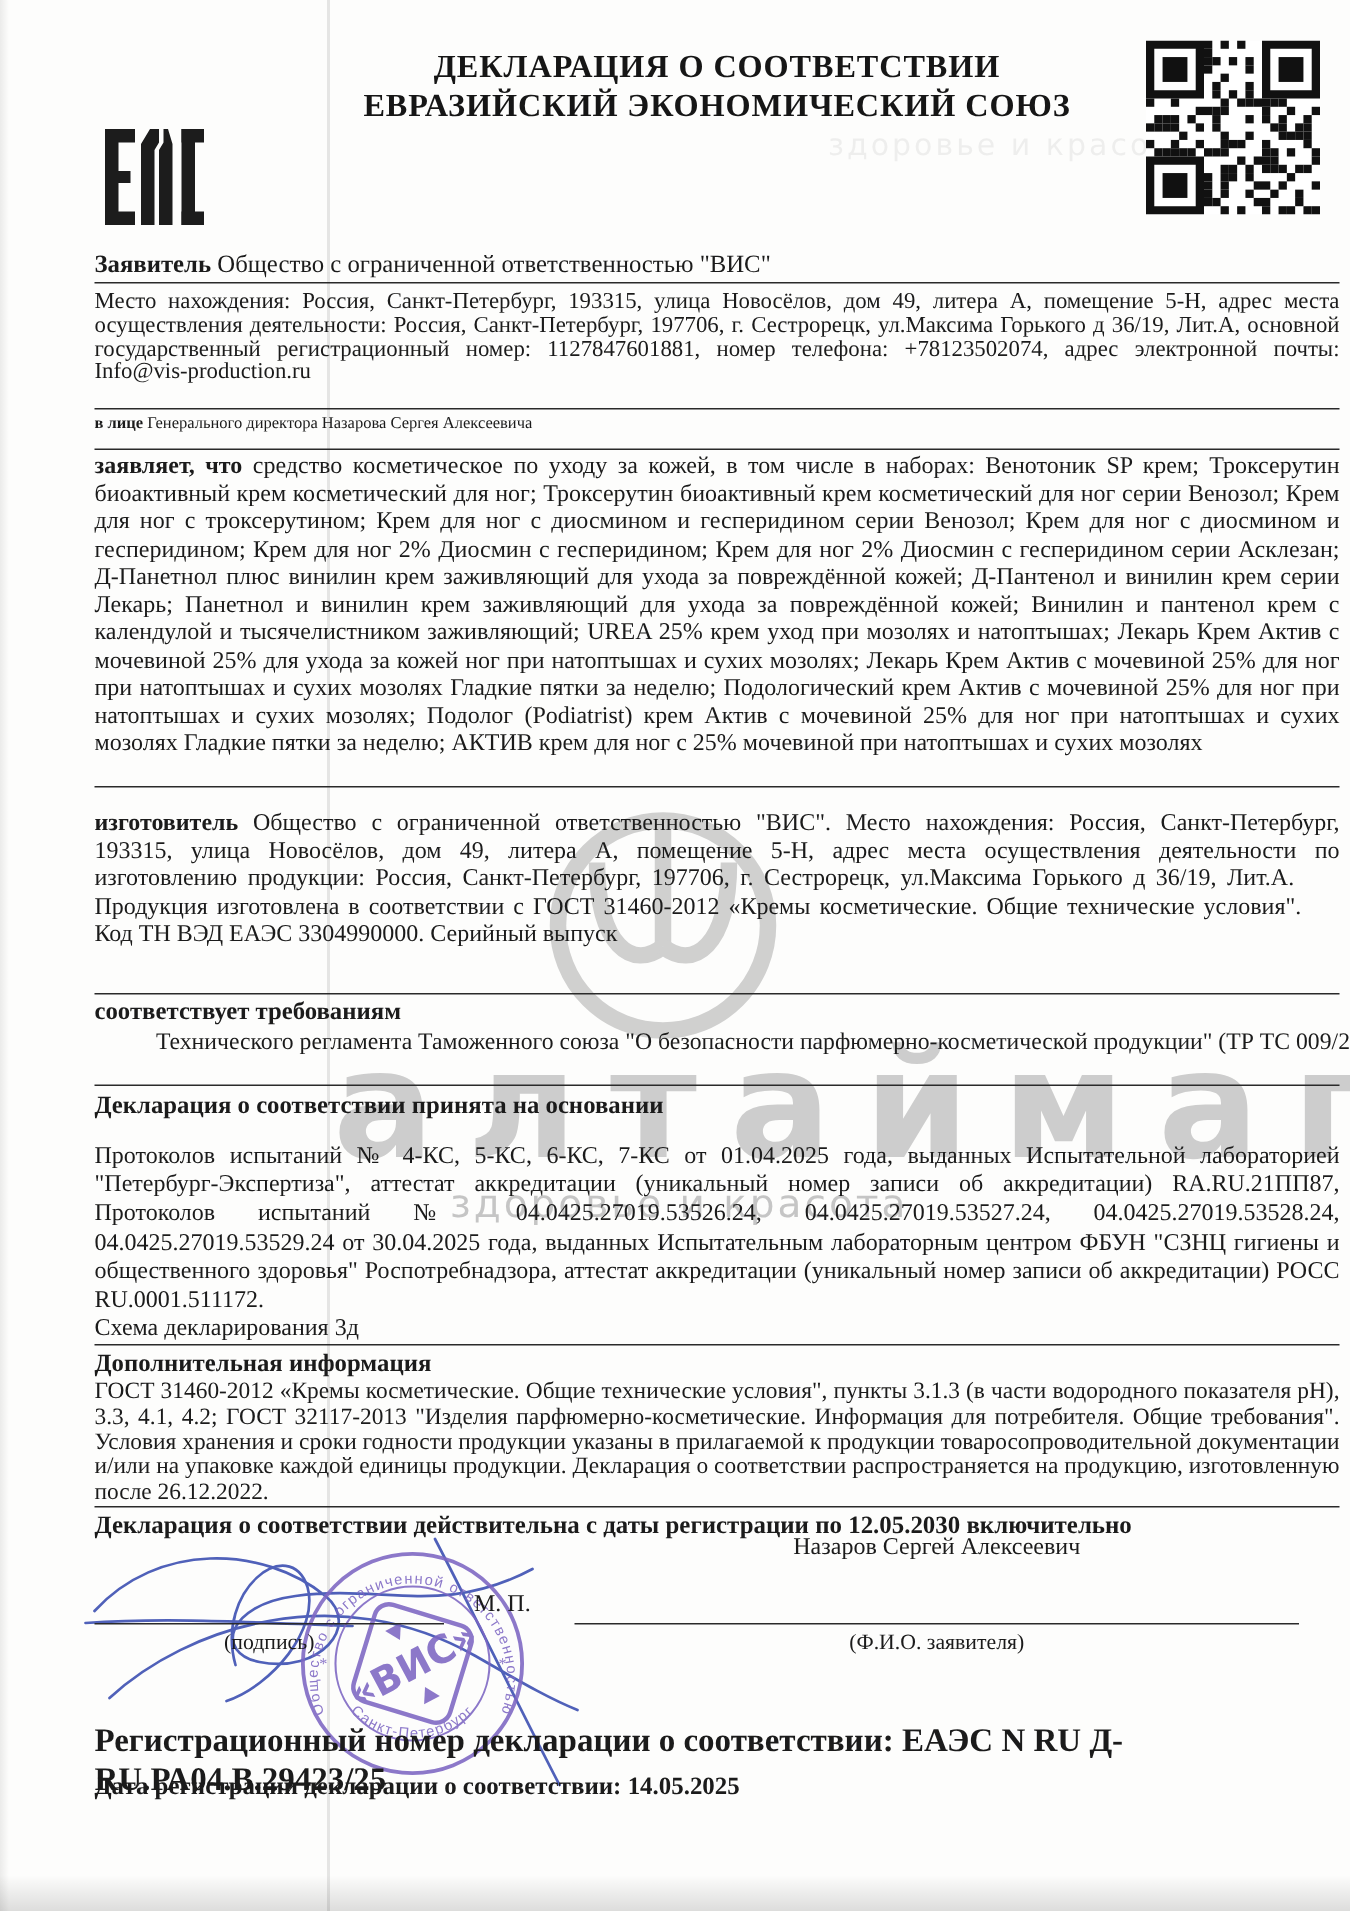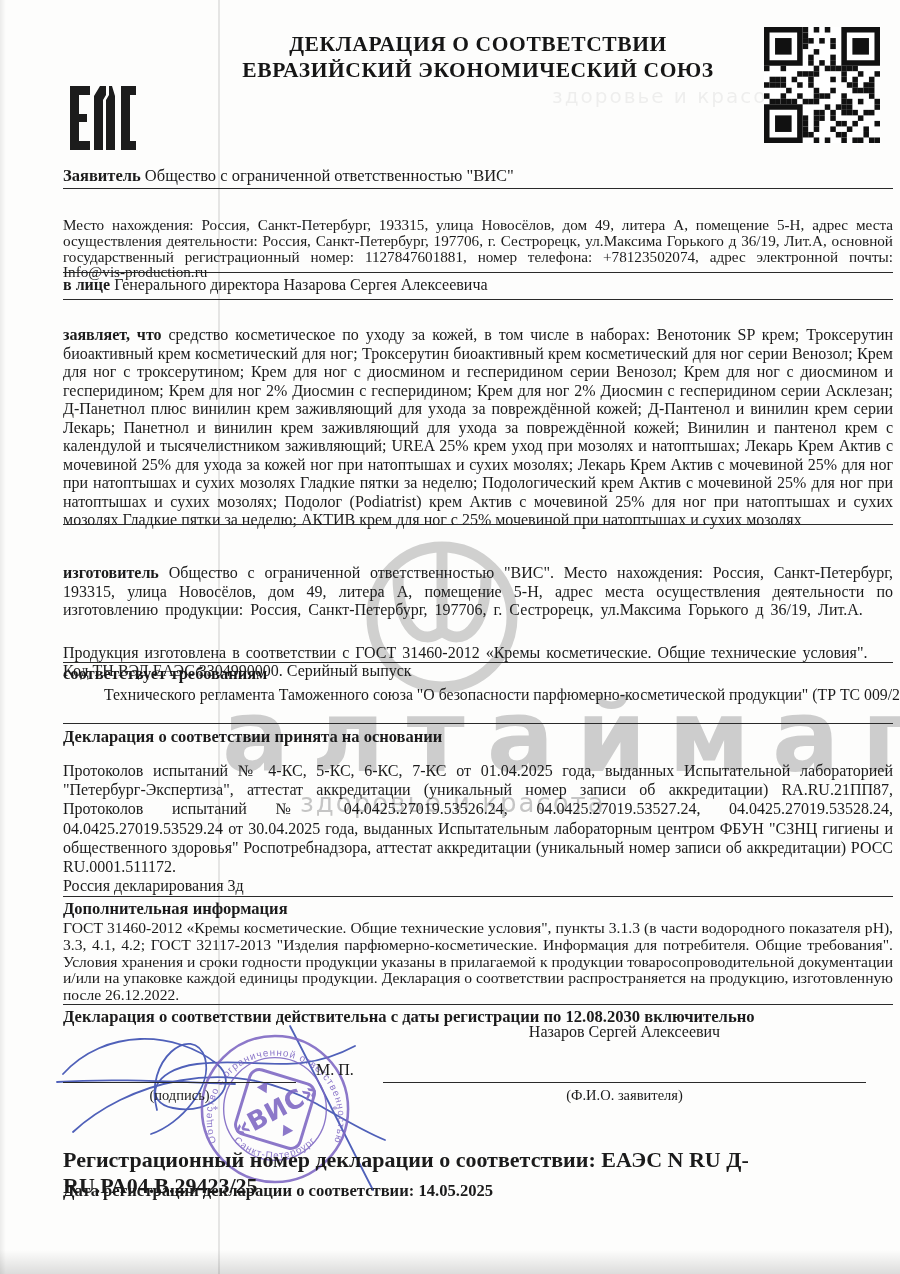--- a/index.html
+++ b/index.html
@@ -7,21 +7,21 @@
         font-family:"Liberation Serif", serif;color:#1b1b1b;}
   .abs{position:absolute;}
   .rule{position:absolute;left:63px;width:830px;height:0;border-top:1.6px solid #2a2a2a;}
   .crease{position:absolute;top:0;bottom:0;left:218px;width:2px;background:rgba(120,120,120,0.18);}
   .scan-bottom{position:absolute;left:0;right:0;bottom:0;height:24px;
         background:linear-gradient(180deg, rgba(0,0,0,0) 0%, rgba(0,0,0,0.13) 100%);}
   .scan-left{position:absolute;left:0;top:0;bottom:0;width:6px;
         background:linear-gradient(90deg, rgba(0,0,0,0.07), rgba(0,0,0,0));}
   .title{left:63px;width:830px;top:31px;text-align:center;font-weight:bold;
         font-size:21.5px;line-height:26px;letter-spacing:0.6px;color:#161616;}
-  .body-text{font-size:16px;line-height:18.5px;text-align:justify;margin-top:24px;}
+  .body-text{font-size:16px;line-height:18.5px;text-align:justify;}
   .b{font-weight:bold;}
   .hdr{font-weight:bold;font-size:16.5px;}
   .watermark-big{left:222px;top:678px;font-family:"DejaVu Sans",sans-serif;font-weight:bold;
         font-size:100px;letter-spacing:22px;color:#9f9f9f;opacity:0.5;white-space:nowrap;}
   .watermark-small{font-family:"DejaVu Sans",sans-serif;color:#8f8f8f;white-space:nowrap;}
   .center{text-align:center;}
   .small-label{font-size:14.5px;}
 </style>
 </head>
 <body>
@@ -196,21 +196,21 @@
 
   <div class="abs" style="left:63px;top:166px;width:830px;font-size:16.5px;">
     <span class="b">Заявитель</span>
     <span>Общество с ограниченной ответственностью "ВИС"</span>
   </div>
   <div class="rule" style="top:188px;"></div>
 
   <div class="abs body-text" style="left:63px;top:193px;width:830px;font-size:15.2px;line-height:15.8px;">Место нахождения: Россия, Санкт-Петербург, 193315, улица Новосёлов, дом 49, литера А, помещение 5-Н, адрес места осуществления деятельности: Россия, Санкт-Петербург, 197706, г. Сестрорецк, ул.Максима Горького д 36/19, Лит.А, основной государственный регистрационный номер: 1127847601881, номер телефона: +78123502074, адрес электронной почты: Info@vis-production.ru</div>
   <div class="rule" style="top:272px;"></div>
 
-  <div class="abs" style="left:63px;top:276px;width:830px;font-size:16px;">
+  <div class="abs" style="left:63px;top:276px;width:830px;font-size:11px;">
     <span class="b">в лице</span>
     <span>Генерального директора Назарова Сергея Алексеевича</span>
   </div>
   <div class="rule" style="top:299px;"></div>
 
   <div class="abs body-text" style="left:63px;top:302px;width:830px;">
     <span class="b">заявляет, что</span>
     <span>средство косметическое по уходу за кожей, в том числе в наборах: Венотоник SP крем; Троксерутин биоактивный крем косметический для ног; Троксерутин биоактивный крем косметический для ног серии Венозол; Крем для ног с троксерутином; Крем для ног с диосмином и гесперидином серии Венозол; Крем для ног с диосмином и гесперидином; Крем для ног 2% Диосмин с гесперидином; Крем для ног 2% Диосмин с гесперидином серии Асклезан; Д-Панетнол плюс винилин крем заживляющий для ухода за повреждённой кожей; Д-Пантенол и винилин крем серии Лекарь; Панетнол и винилин крем заживляющий для ухода за повреждённой кожей; Винилин и пантенол крем с календулой и тысячелистником заживляющий; UREA 25% крем уход при мозолях и натоптышах; Лекарь Крем Актив с мочевиной 25% для ухода за кожей ног при натоптышах и сухих мозолях; Лекарь Крем Актив с мочевиной 25% для ног при натоптышах и сухих мозолях Гладкие пятки за неделю; Подологический крем Актив с мочевиной 25% для ног при натоптышах и сухих мозолях; Подолог (Podiatrist) крем Актив с мочевиной 25% для ног при натоптышах и сухих мозолях Гладкие пятки за неделю; АКТИВ крем для ног с 25% мочевиной при натоптышах и сухих мозолях</span>
   </div>
   <div class="rule" style="top:524px;"></div>
@@ -225,29 +225,29 @@
   </div>
   <div class="rule" style="top:662px;"></div>
 
   <div class="abs hdr" style="left:63px;top:664px;width:830px;">соответствует требованиям</div>
   <div class="abs" style="left:63px;top:686px;width:830px;font-size:15.8px;line-height:17.8px;margin-left:41px;">Технического регламента Таможенного союза "О безопасности парфюмерно-косметической продукции" (ТР ТС 009/2011)</div>
   <div class="rule" style="top:723px;"></div>
 
   <div class="abs hdr" style="left:63px;top:727px;width:830px;">Декларация о соответствии принята на основании</div>
   <div class="abs" style="left:63px;top:761px;width:830px;font-size:16px;line-height:19.2px;text-align:justify;">
     <div>Протоколов испытаний № 4-КС, 5-КС, 6-КС, 7-КС от 01.04.2025 года, выданных Испытательной лабораторией "Петербург-Экспертиза", аттестат аккредитации (уникальный номер записи об аккредитации) RA.RU.21ПП87, Протоколов испытаний № 04.0425.27019.53526.24, 04.0425.27019.53527.24, 04.0425.27019.53528.24, 04.0425.27019.53529.24 от 30.04.2025 года, выданных Испытательным лабораторным центром ФБУН "СЗНЦ гигиены и общественного здоровья" Роспотребнадзора, аттестат аккредитации (уникальный номер записи об аккредитации) РОСС RU.0001.511172.</div>
-    <div style="text-align:left;">Россия декларирования 3д</div>
+    <div style="text-align:left;">Схема декларирования 3д</div>
   </div>
   <div class="rule" style="top:896px;"></div>
 
   <div class="abs hdr" style="left:63px;top:899px;width:830px;">Дополнительная информация</div>
   <div class="abs" style="left:63px;top:920px;width:830px;font-size:15.6px;line-height:16.8px;text-align:justify;">ГОСТ 31460-2012 «Кремы косметические. Общие технические условия", пункты 3.1.3 (в части водородного показателя рН), 3.3, 4.1, 4.2; ГОСТ 32117-2013 "Изделия парфюмерно-косметические. Информация для потребителя. Общие требования". Условия хранения и сроки годности продукции указаны в прилагаемой к продукции товаросопроводительной документации и/или на упаковке каждой единицы продукции. Декларация о соответствии распространяется на продукцию, изготовленную после 26.12.2022.</div>
   <div class="rule" style="top:1004px;"></div>
 
-  <div class="abs b" style="left:63px;top:1007px;width:830px;font-size:16.6px;">Декларация о соответствии  действительна с даты регистрации по 12.08.2030 включительно</div>
+  <div class="abs b" style="left:63px;top:1007px;width:830px;font-size:16.6px;">Декларация о соответствии  действительна с даты регистрации по 12.05.2030 включительно</div>
 
   <svg class="abs" style="left:55px;top:1012px;" width="400" height="188" viewBox="0 0 400 188">
     <g fill="none" stroke="#3d50b2" stroke-width="1.8" opacity="0.9" stroke-linecap="round">
       <path d="M 8 62 C 50 16 120 18 162 52 C 186 72 158 104 118 96 C 88 90 96 58 142 52 C 200 44 240 66 300 34"></path>
       <path d="M 18 120 C 70 72 170 40 262 92 C 290 108 310 120 330 128"></path>
       <path d="M 102 98 C 88 48 138 10 150 46 C 158 74 126 112 96 122"></path>
       <path d="M 235 14 C 258 58 288 120 318 178"></path>
       <path d="M 2 70 C 60 66 120 70 180 72"></path>
     </g>
   </svg>

